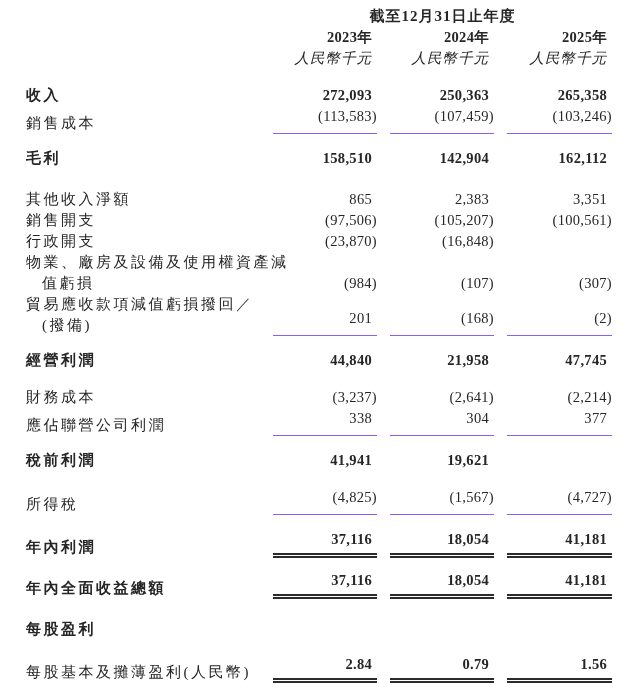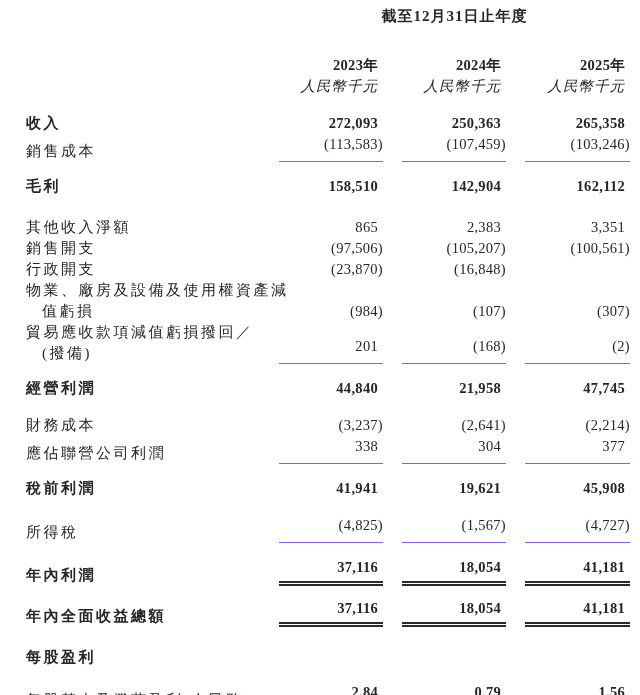--- a/index.html
+++ b/index.html
@@ -8,21 +8,21 @@
     box-sizing:border-box;
     width:640px; height:695px;
     padding:6px 28px 0 26px;
     font-family:"Liberation Serif","DejaVu Serif",serif;
     color:#262626;
     background:#ffffff;
   }
   .row {
     display:grid;
     grid-template-columns:234px 104px 104px 105px;
-    column-gap:19px;
+    column-gap:13px;
     align-items:end;
     line-height:21px;
   }
   .cell { min-height:1px; }
   .label { font-size:15px; letter-spacing:2.5px; }
   .label .l1, .label .l2 { display:block; white-space:nowrap; }
   .label .l2 { padding-left:16px; }
   .num {
     text-align:right;
     white-space:nowrap;
@@ -46,21 +46,21 @@
 
 <div class="page">
 
   <div class="row">
     <div class="cell label"></div>
     <div class="cell span3 bold">截至12月31日止年度</div>
   </div>
 
   <div class="row">
     <div class="cell label"></div>
-    <div class="cell num bold" style="padding-right: 5px; margin-top: 28px;">2023年</div>
+    <div class="cell num bold" style="padding-right: 5px;">2023年</div>
     <div class="cell num bold" style="padding-right: 5px;">2024年</div>
     <div class="cell num bold" style="padding-right: 5px;">2025年</div>
   </div>
 
   <div class="row">
     <div class="cell label"></div>
     <div class="cell num italic unit" style="padding-right: 5px;">人民幣千元</div>
     <div class="cell num italic unit" style="padding-right: 5px;">人民幣千元</div>
     <div class="cell num italic unit" style="padding-right: 5px;">人民幣千元</div>
   </div>
@@ -144,21 +144,20 @@
     <div class="cell label">應佔聯營公司利潤</div>
     <div class="cell num rule-s" style="padding-right: 5px;">338</div>
     <div class="cell num rule-s" style="padding-right: 5px;">304</div>
     <div class="cell num rule-s" style="padding-right: 5px;">377</div>
   </div>
 
   <div class="row mt14">
     <div class="cell label bold">稅前利潤</div>
     <div class="cell num bold" style="padding-right: 5px;">41,941</div>
     <div class="cell num bold" style="padding-right: 5px;">19,621</div>
-    <div class="cell num bold" style="padding-right: 5px;">45,908</div>
   </div>
 
   <div class="row mt16">
     <div class="cell label">所得稅</div>
     <div class="cell num rule-s">(4,825)</div>
     <div class="cell num rule-s">(1,567)</div>
     <div class="cell num rule-s">(4,727)</div>
   </div>
 
   <div class="row mt14">

